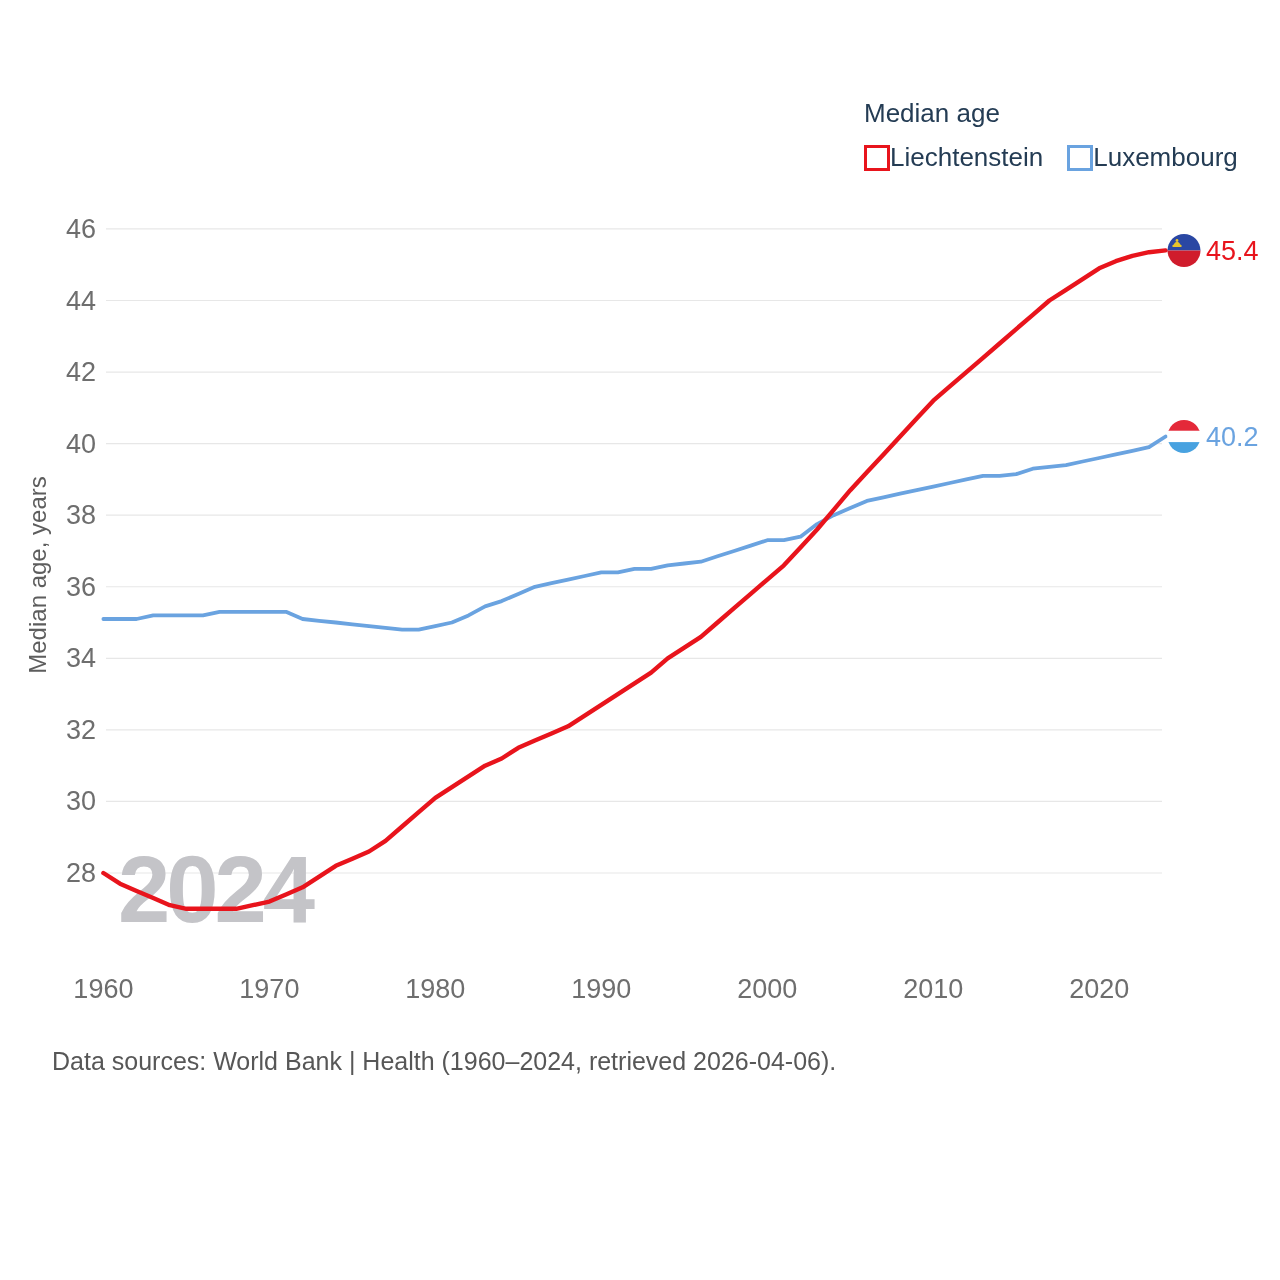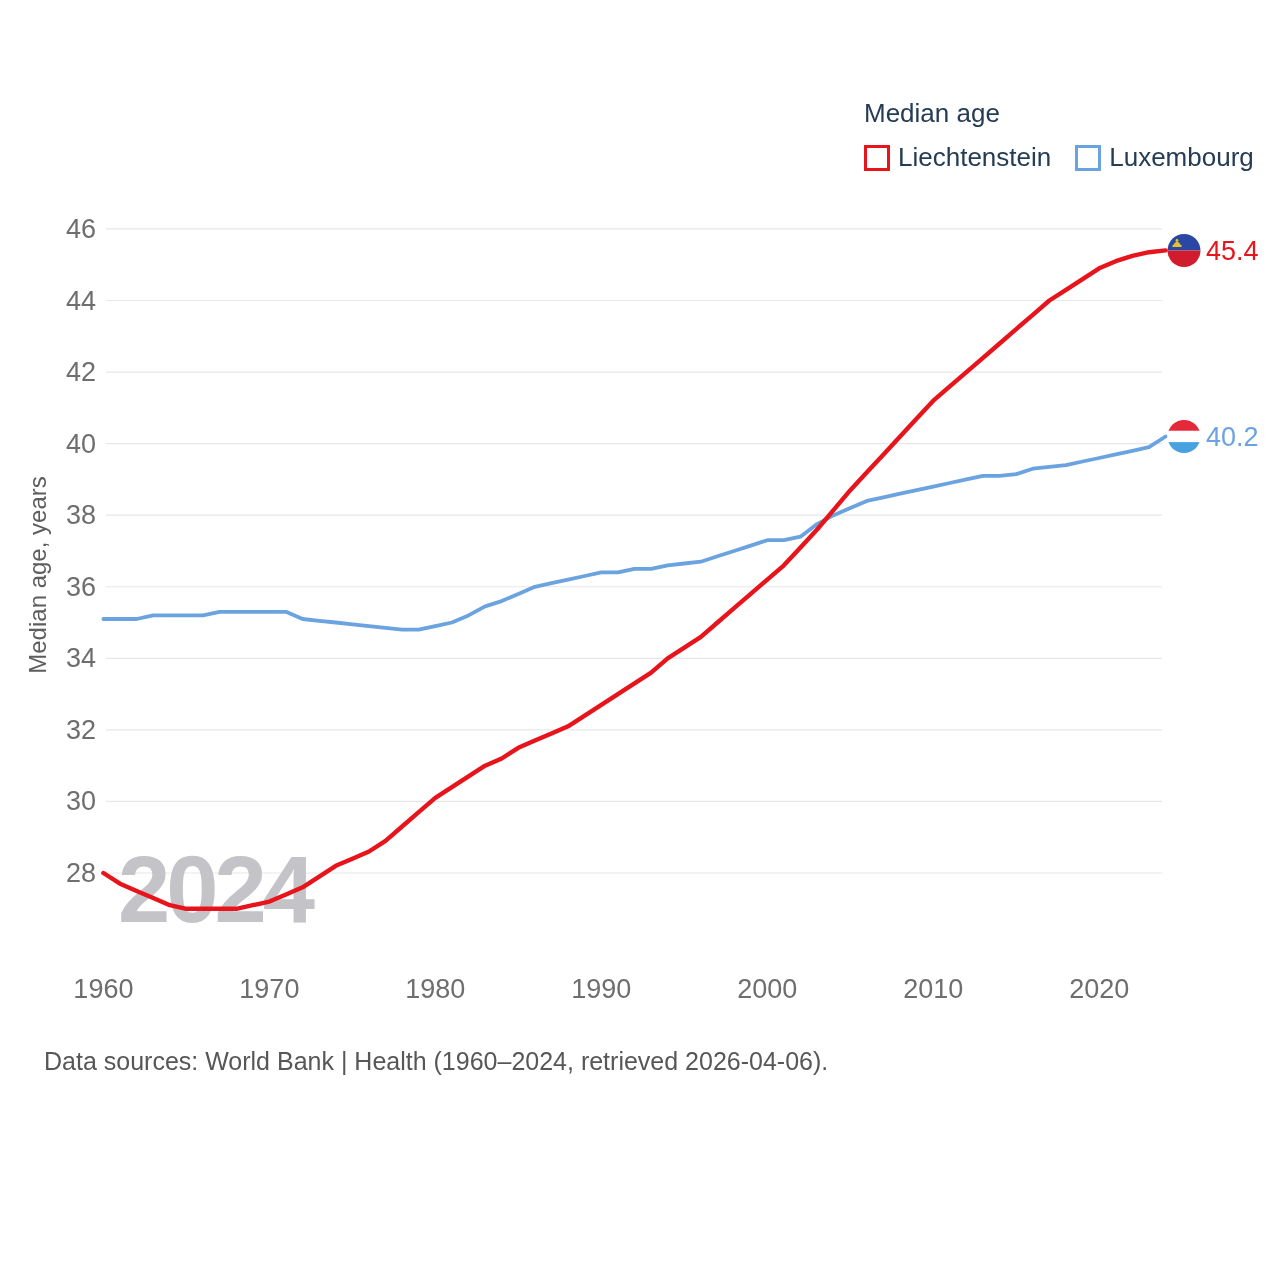--- a/index.html
+++ b/index.html
@@ -1,32 +1,32 @@
 <!DOCTYPE html>
 <html><head>
 <meta charset="utf-8">
 <style>
   html,body{margin:0;padding:0;background:#ffffff;width:1280px;height:1280px;overflow:hidden;
     font-family:"Liberation Sans","DejaVu Sans",sans-serif;}
   .canvas{position:relative;width:1160px;height:1280px;background:#fff;}
   .legend{position:absolute;left:864px;top:98px;color:#243c54;}
   .legend-title{font-size:26px;margin-bottom:13px;}
   .legend-items{display:flex;align-items:center;gap:24px;font-size:26px;}
-  .legend-item{display:flex;align-items:center;gap:8px;cursor:pointer;}
+  .legend-item{display:flex;align-items:center;gap:0;cursor:pointer;}
   .swatch{width:20px;height:20px;border:3px solid;background:#fff;flex:none;}
   .swatch-li{border-color:#e8141c;}
   .swatch-lux{border-color:#6aa3e0;}
   svg text{font-family:"Liberation Sans","DejaVu Sans",sans-serif;}
   .tick{font-size:27px;fill:#6e6e6e;}
   .axis-title{font-size:24px;fill:#5d5d5d;}
   .watermark{font-size:94px;font-weight:700;fill:#c4c4c8;letter-spacing:-4px;}
   .endlabel{font-size:27px;}
   .endlabel-li{fill:#e8141c;}
   .endlabel-lux{fill:#6aa3e0;}
-  .footer{position:absolute;left:44px;top:1042px;font-size:25px;color:#575757;line-height:39px;}
+  .footer{position:absolute;left:52px;top:1042px;font-size:25px;color:#575757;line-height:39px;}
 </style>
 </head>
 <body>
 
 <div class="canvas">
 
   <div class="legend">
     <div class="legend-title">Median age</div>
     <div class="legend-items">
       <div class="legend-item">

